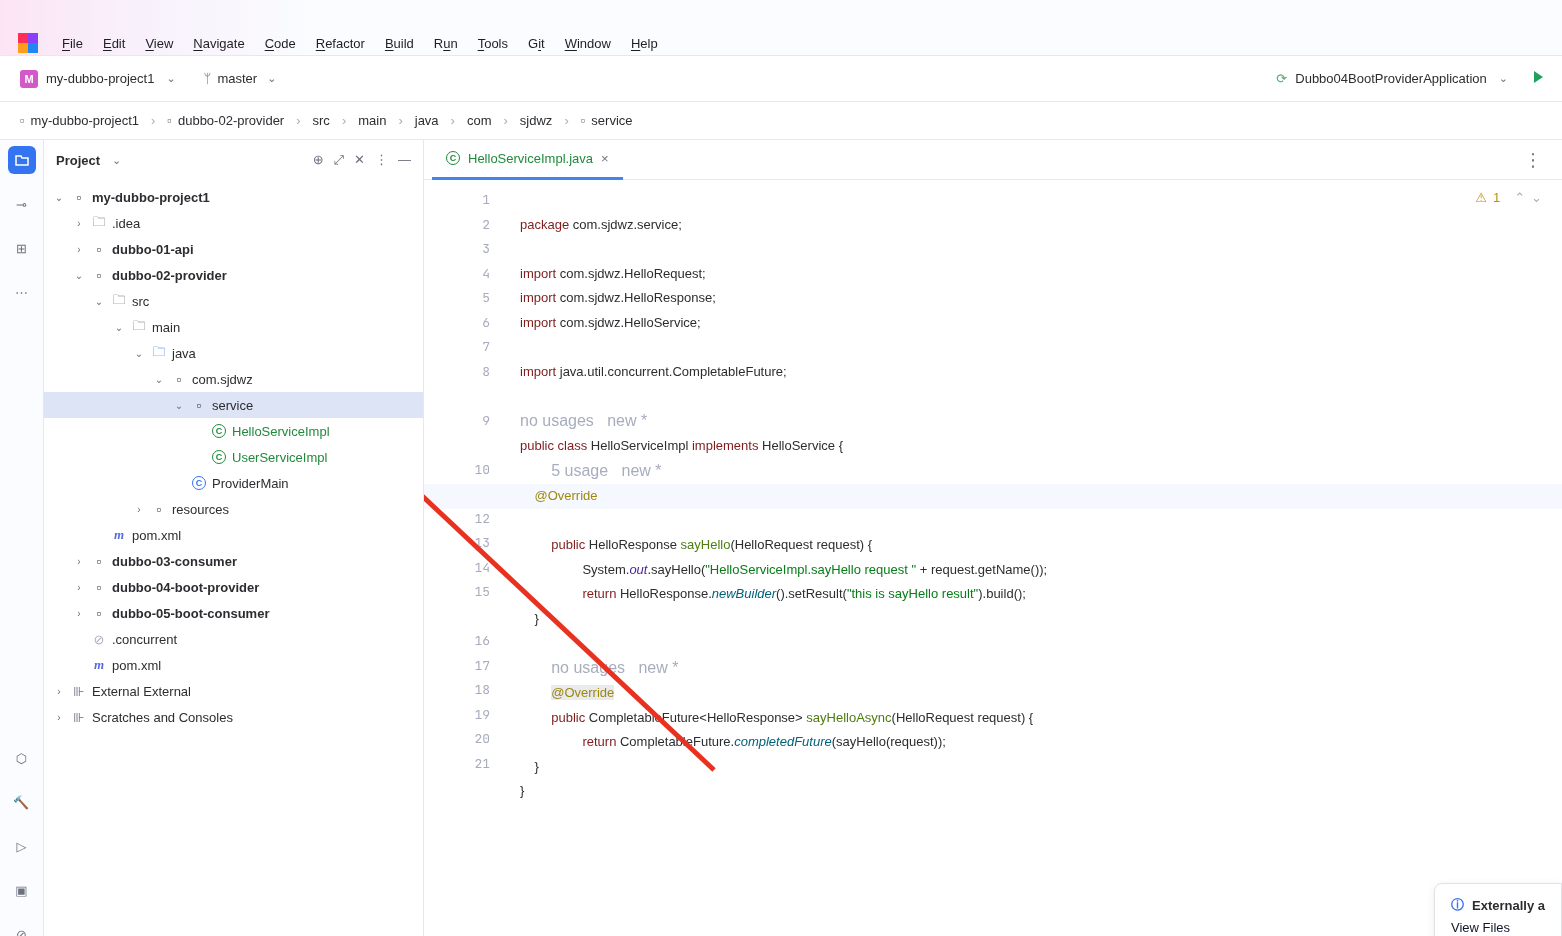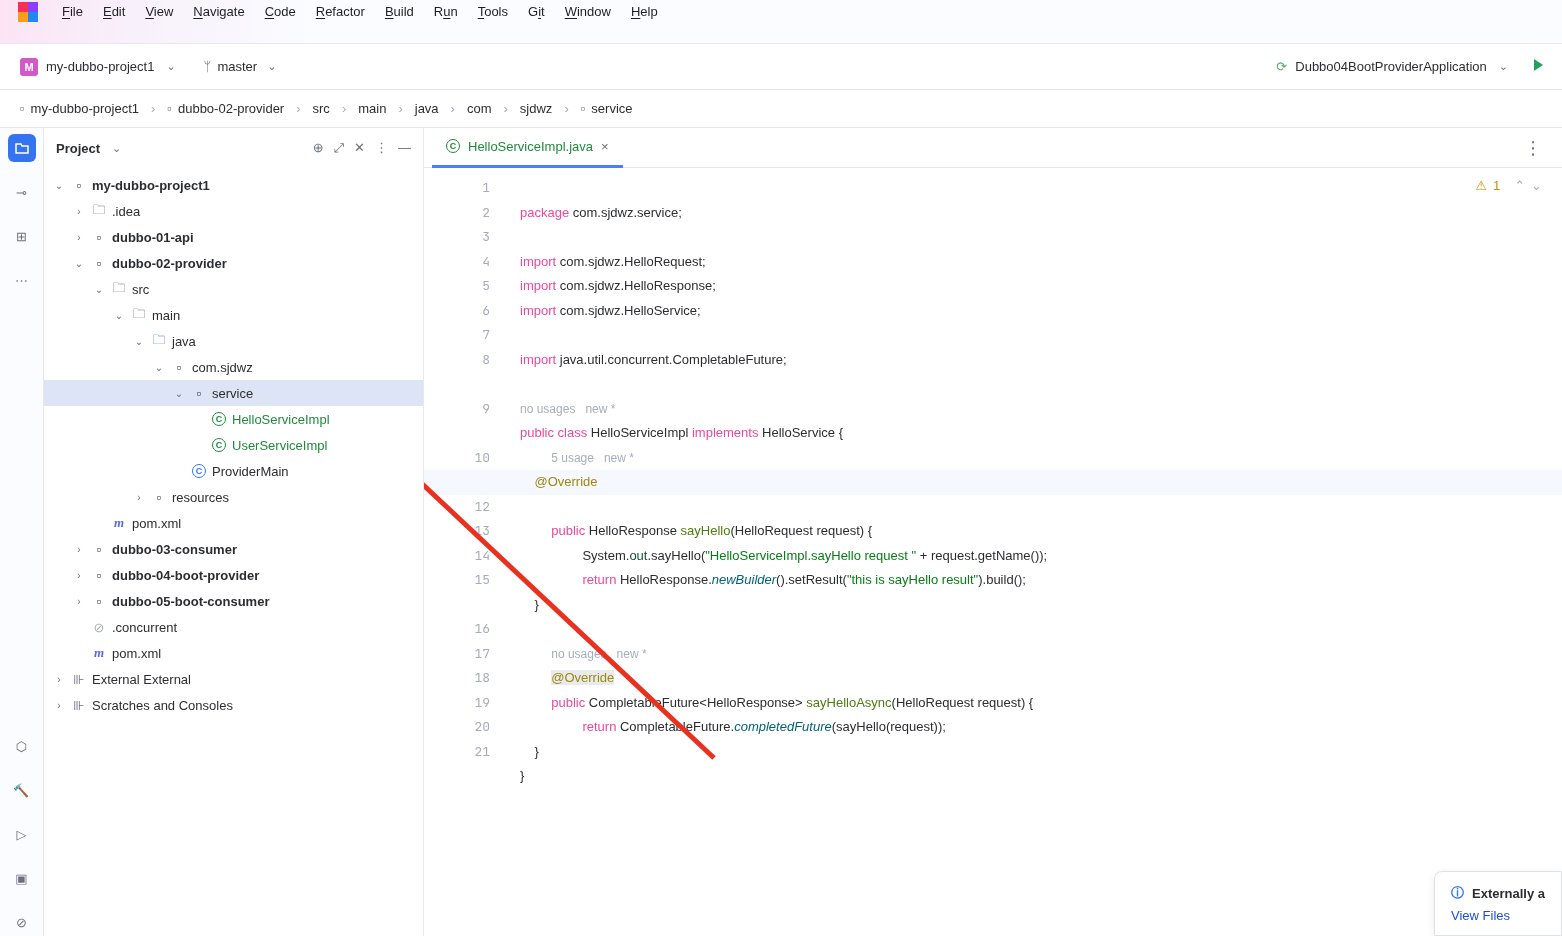--- a/index.html
+++ b/index.html
@@ -1,17 +1,17 @@
 <!DOCTYPE html>
 <html><head>
 <meta charset="utf-8">
 <style>
 *{box-sizing:border-box;margin:0;padding:0;font-family:-apple-system,BlinkMacSystemFont,'Segoe UI',sans-serif;font-size:13px}
 body{background:#fff;color:#2b2d30;overflow:hidden;width:1562px;height:936px}
-.menubar{display:flex;align-items:flex-start;height:44px;padding:0 8px;background:linear-gradient(90deg,#fce4f4 0%,#f8f0fb 8%,#fafcff 20%);border-bottom:1px solid #e6e8ec}
+.menubar{display:flex;align-items:flex-end;height:56px;padding:0 8px;background:linear-gradient(90deg,#fce4f4 0%,#f8f0fb 8%,#fafcff 20%);border-bottom:1px solid #e6e8ec}
 .logo{width:24px;height:24px;margin:0 12px 0 8px;display:flex;align-items:center;justify-content:center}
 .logo svg{width:20px;height:20px}
 .menu-item{padding:4px 10px;cursor:pointer;color:#1e1f22}
 .menu-item u{text-decoration:underline;text-decoration-thickness:1px;text-underline-offset:2px}
 .toolbar{display:flex;align-items:center;height:46px;padding:0 12px;border-bottom:1px solid #e6e8ec}
 .proj-chip{display:flex;align-items:center;gap:8px;padding:4px 8px;border-radius:4px}
 .proj-sq{width:18px;height:18px;background:#d358c8;color:#fff;border-radius:3px;display:flex;align-items:center;justify-content:center;font-size:11px;font-weight:bold}
 .proj-name{font-weight:500}
 .chev{color:#6c707e;font-size:11px;margin-left:4px}
 .branch{display:flex;align-items:center;gap:6px;margin-left:12px;padding:4px 8px}
@@ -40,33 +40,33 @@
 .tree-label.green{color:#208a3c;font-weight:500}
 .editor{flex:1;display:flex;flex-direction:column;position:relative}
 .tabs{display:flex;align-items:center;height:40px;border-bottom:1px solid #e6e8ec;padding:0 8px}
 .tab{display:flex;align-items:center;gap:8px;padding:0 14px;height:40px;border-bottom:3px solid #4683f2}
 .tab-name{color:#208a3c;font-weight:500}
 .tab-close{color:#6c707e;cursor:pointer}
 .tabs-right{margin-left:auto;color:#6c707e;padding:0 12px;cursor:pointer;font-size:18px}
 .code-area{flex:1;display:flex;overflow:auto;position:relative}
 .line-gutter{width:80px;background:#fff;text-align:right;padding:8px 14px 8px 0;color:#a8adbd;font-family:'JetBrains Mono',Consolas,monospace;font-size:13px;line-height:24.5px;user-select:none}
 .code{flex:1;padding:8px 16px;font-family:'JetBrains Mono',Consolas,monospace;font-size:13px;line-height:24.5px;white-space:pre;position:relative}
-.code .kw{color:#ec4899}
+.code .kw{color:#7f1d1d}
 .code .pkg{color:#2b2d30}
 .code .str{color:#067d17}
 .code .ann{color:#9e880d}
-.code .field{color:#14532d;}
+.code .field{color:#4c1d95;font-style:italic}
 .code .method{color:#4d7c0f}
 .code .method-i{color:#00627a;font-style:italic}
-.code .hint{color:#a8adbd;font-size:12px}
+.code .hint{color:#a8adbd;font-size:16px}
 .code .current-line{background:#f5f8fe;display:block;margin-left:-100px;padding-left:100px;margin-right:-20px}
 .warn-badge{position:absolute;top:10px;right:20px;display:flex;align-items:center;gap:6px;color:#c29008}
 .ext-notif{position:absolute;bottom:0;right:0;background:#fff;border:1px solid #dfe1e5;border-radius:8px 0 0 0;padding:12px 16px;box-shadow:0 2px 8px rgba(0,0,0,0.08);display:flex;flex-direction:column;gap:6px}
 .ext-notif-title{display:flex;align-items:center;gap:8px;font-weight:600}
-.ext-notif-link{color:#1d4ed8;cursor:pointer}
+.ext-notif-link{color:#0f172a;cursor:pointer}
 .arrow-overlay{position:absolute;pointer-events:none;z-index:10}
 .icon-folder{color:#6c707e}
 .icon-class{width:14px;height:14px;border-radius:50%;border:1.5px solid #208a3c;display:flex;align-items:center;justify-content:center;font-size:9px;color:#208a3c;font-weight:bold}
 .icon-mvn{color:#5a6cdb;font-style:italic;font-weight:bold;font-family:serif}
 .icon-lib{color:#6c707e}
 .icon-ban{color:#a8adbd}
 </style>
 </head>
 <body>
 

